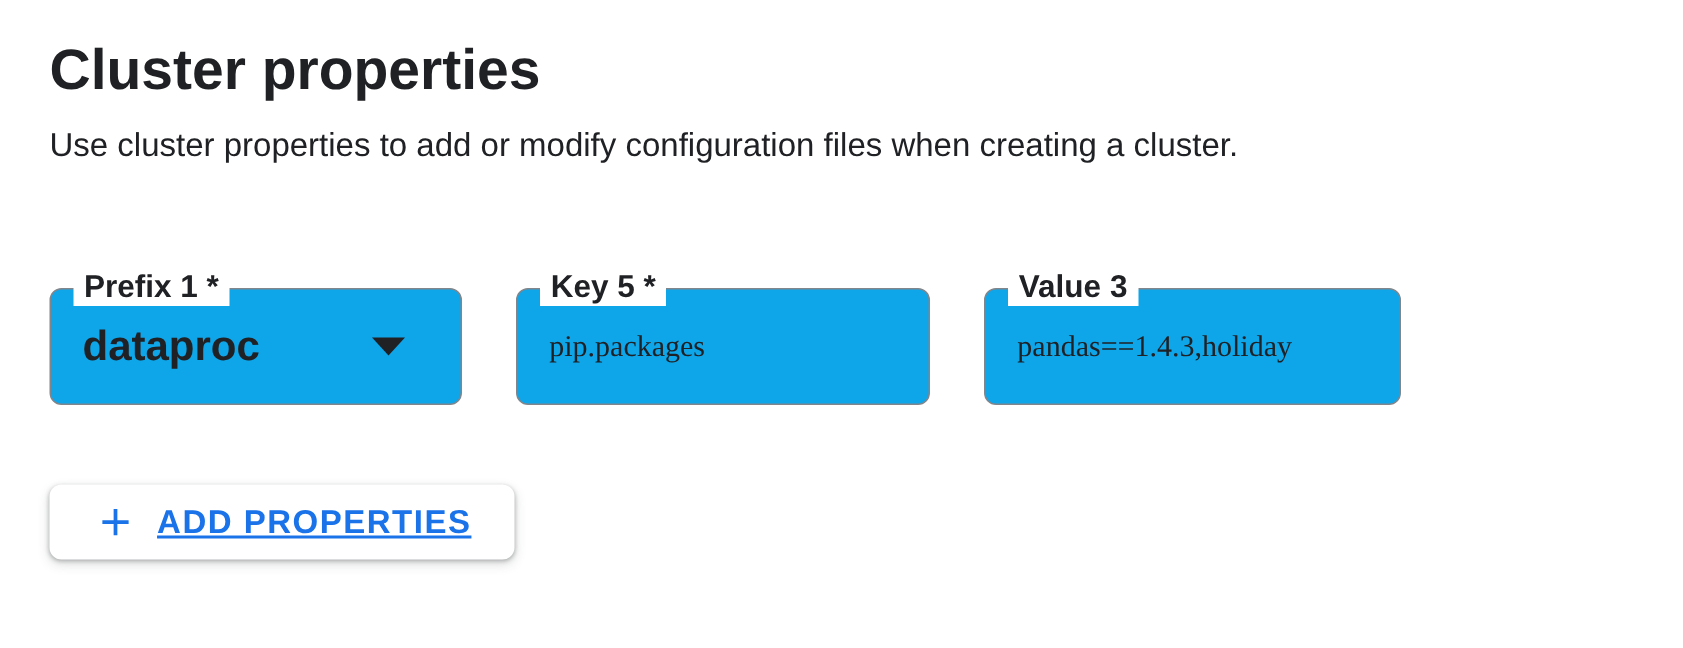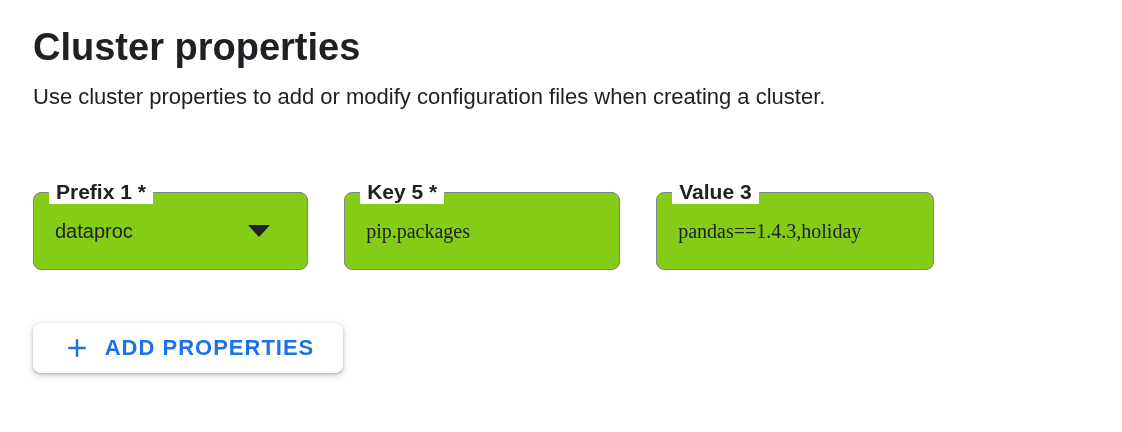--- a/index.html
+++ b/index.html
@@ -33,42 +33,42 @@
     margin-top: 82px;
     display: flex;
     gap: 36px;
     align-items: flex-start;
   }
   .field {
     position: relative;
     height: 78px;
     border: 1.5px solid #80868b;
     border-radius: 8px;
-    background: #84cc16;
+    background: #0ea5e9;
     display: flex;
     align-items: center;
   }
   .field-prefix { width: 315px; }
   .field-key   { width: 316px; }
   .field-value { width: 318px; }
   .field-label {
     position: absolute;
     top: -13px;
     left: 15px;
     background: #ffffff;
     padding: 0 7px;
     font-size: 21px;
     font-weight: 700;
     line-height: 24px;
     color: #202124;
     white-space: nowrap;
   }
   .field-text {
-    font-size: 20px;
-    font-weight: 400;
+    font-size: 28px;
+    font-weight: 700;
     color: #202124;
     padding-left: 21px;
     white-space: nowrap;
   }
   .field input {
     border: none;
     outline: none;
     background: transparent;
     width: 100%;
     height: 100%;
@@ -102,20 +102,21 @@
     justify-content: center;
     gap: 13px;
     cursor: pointer;
   }
   .add-btn-label {
     color: #1a73e8;
     font-size: 22px;
     font-weight: 700;
     letter-spacing: 1px;
     white-space: nowrap;
+    text-decoration: underline;
   }
   .plus-icon {
     display: inline-flex;
     width: 30px;
     height: 30px;
   }
 </style>
 </head>
 <body>
 

